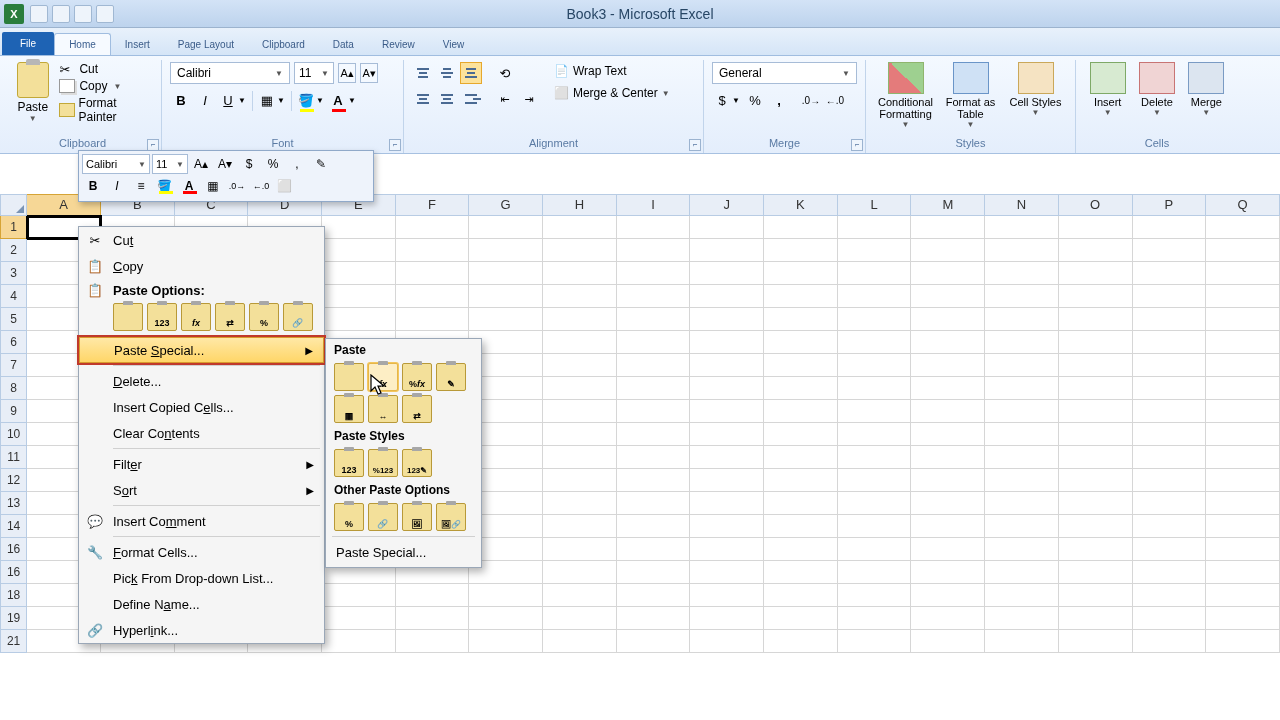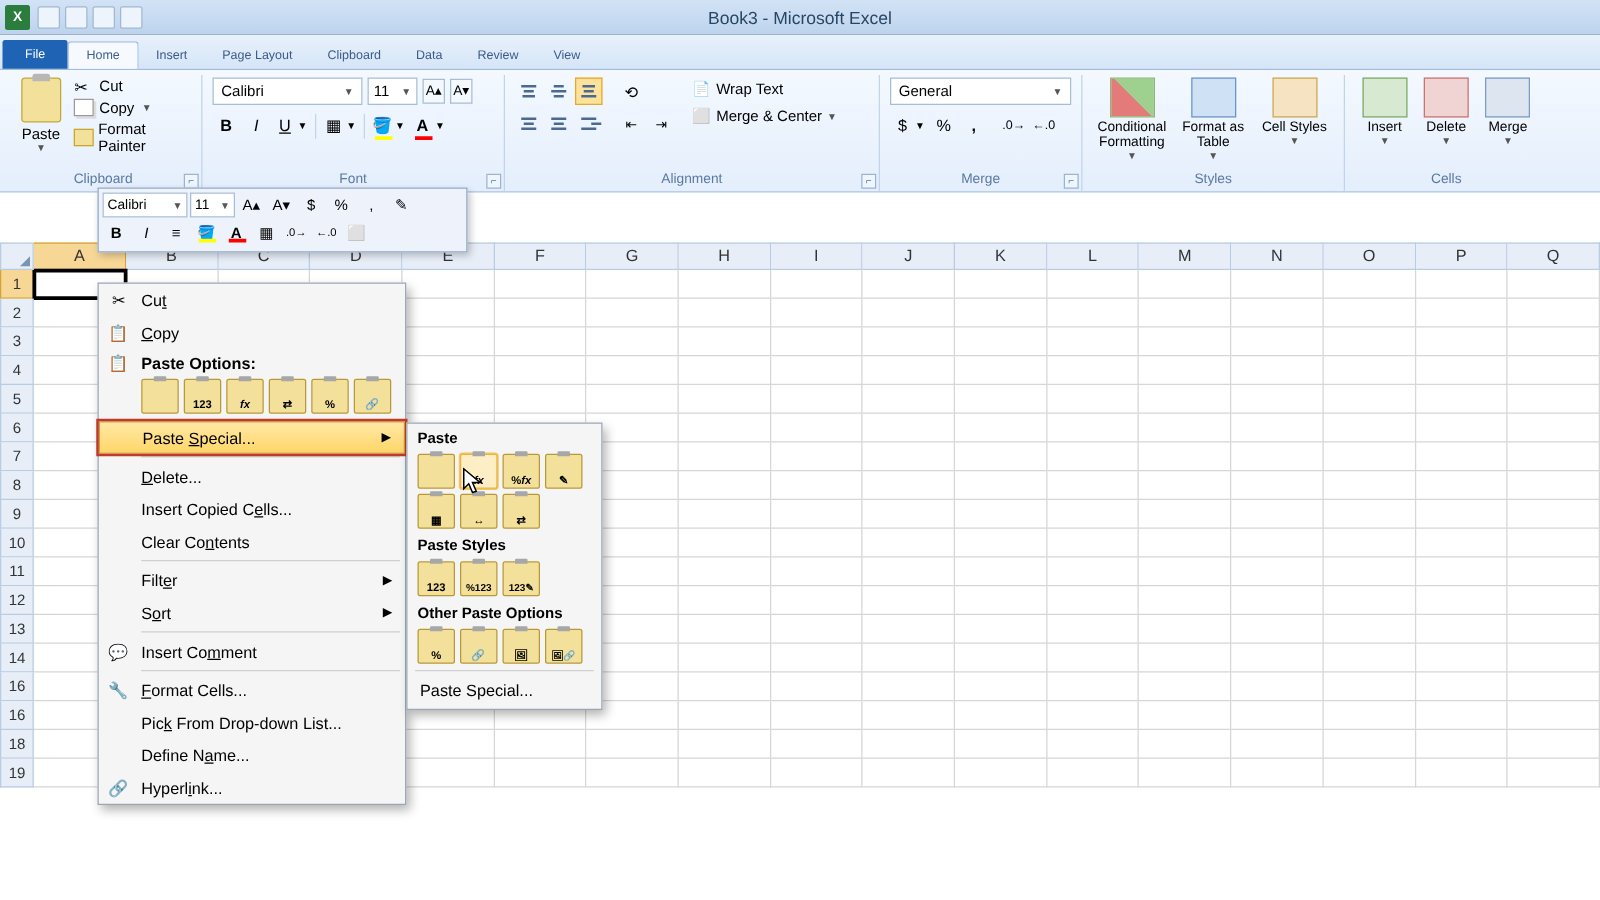--- a/index.html
+++ b/index.html
@@ -715,20 +715,40 @@
         <div class="cell"></div>
         <div class="cell"></div>
         <div class="cell"></div>
         <div class="cell"></div>
         <div class="cell"></div>
         <div class="cell"></div>
         <div class="cell"></div>
         <div class="cell"></div>
         <div class="cell"></div>
       </div>
+      <div class="row">
+        <div class="row-h">21</div>
+        <div class="cell"></div>
+        <div class="cell"></div>
+        <div class="cell"></div>
+        <div class="cell"></div>
+        <div class="cell"></div>
+        <div class="cell"></div>
+        <div class="cell"></div>
+        <div class="cell"></div>
+        <div class="cell"></div>
+        <div class="cell"></div>
+        <div class="cell"></div>
+        <div class="cell"></div>
+        <div class="cell"></div>
+        <div class="cell"></div>
+        <div class="cell"></div>
+        <div class="cell"></div>
+        <div class="cell"></div>
+      </div>
     </div>
 </div>
 
 <div class="mini-toolbar">
   <div class="mini-row">
     <div class="mini-font">
         <span>Calibri</span>
         <span class="dd-arrow">▼</span>
       </div>
     <div class="mini-size">

